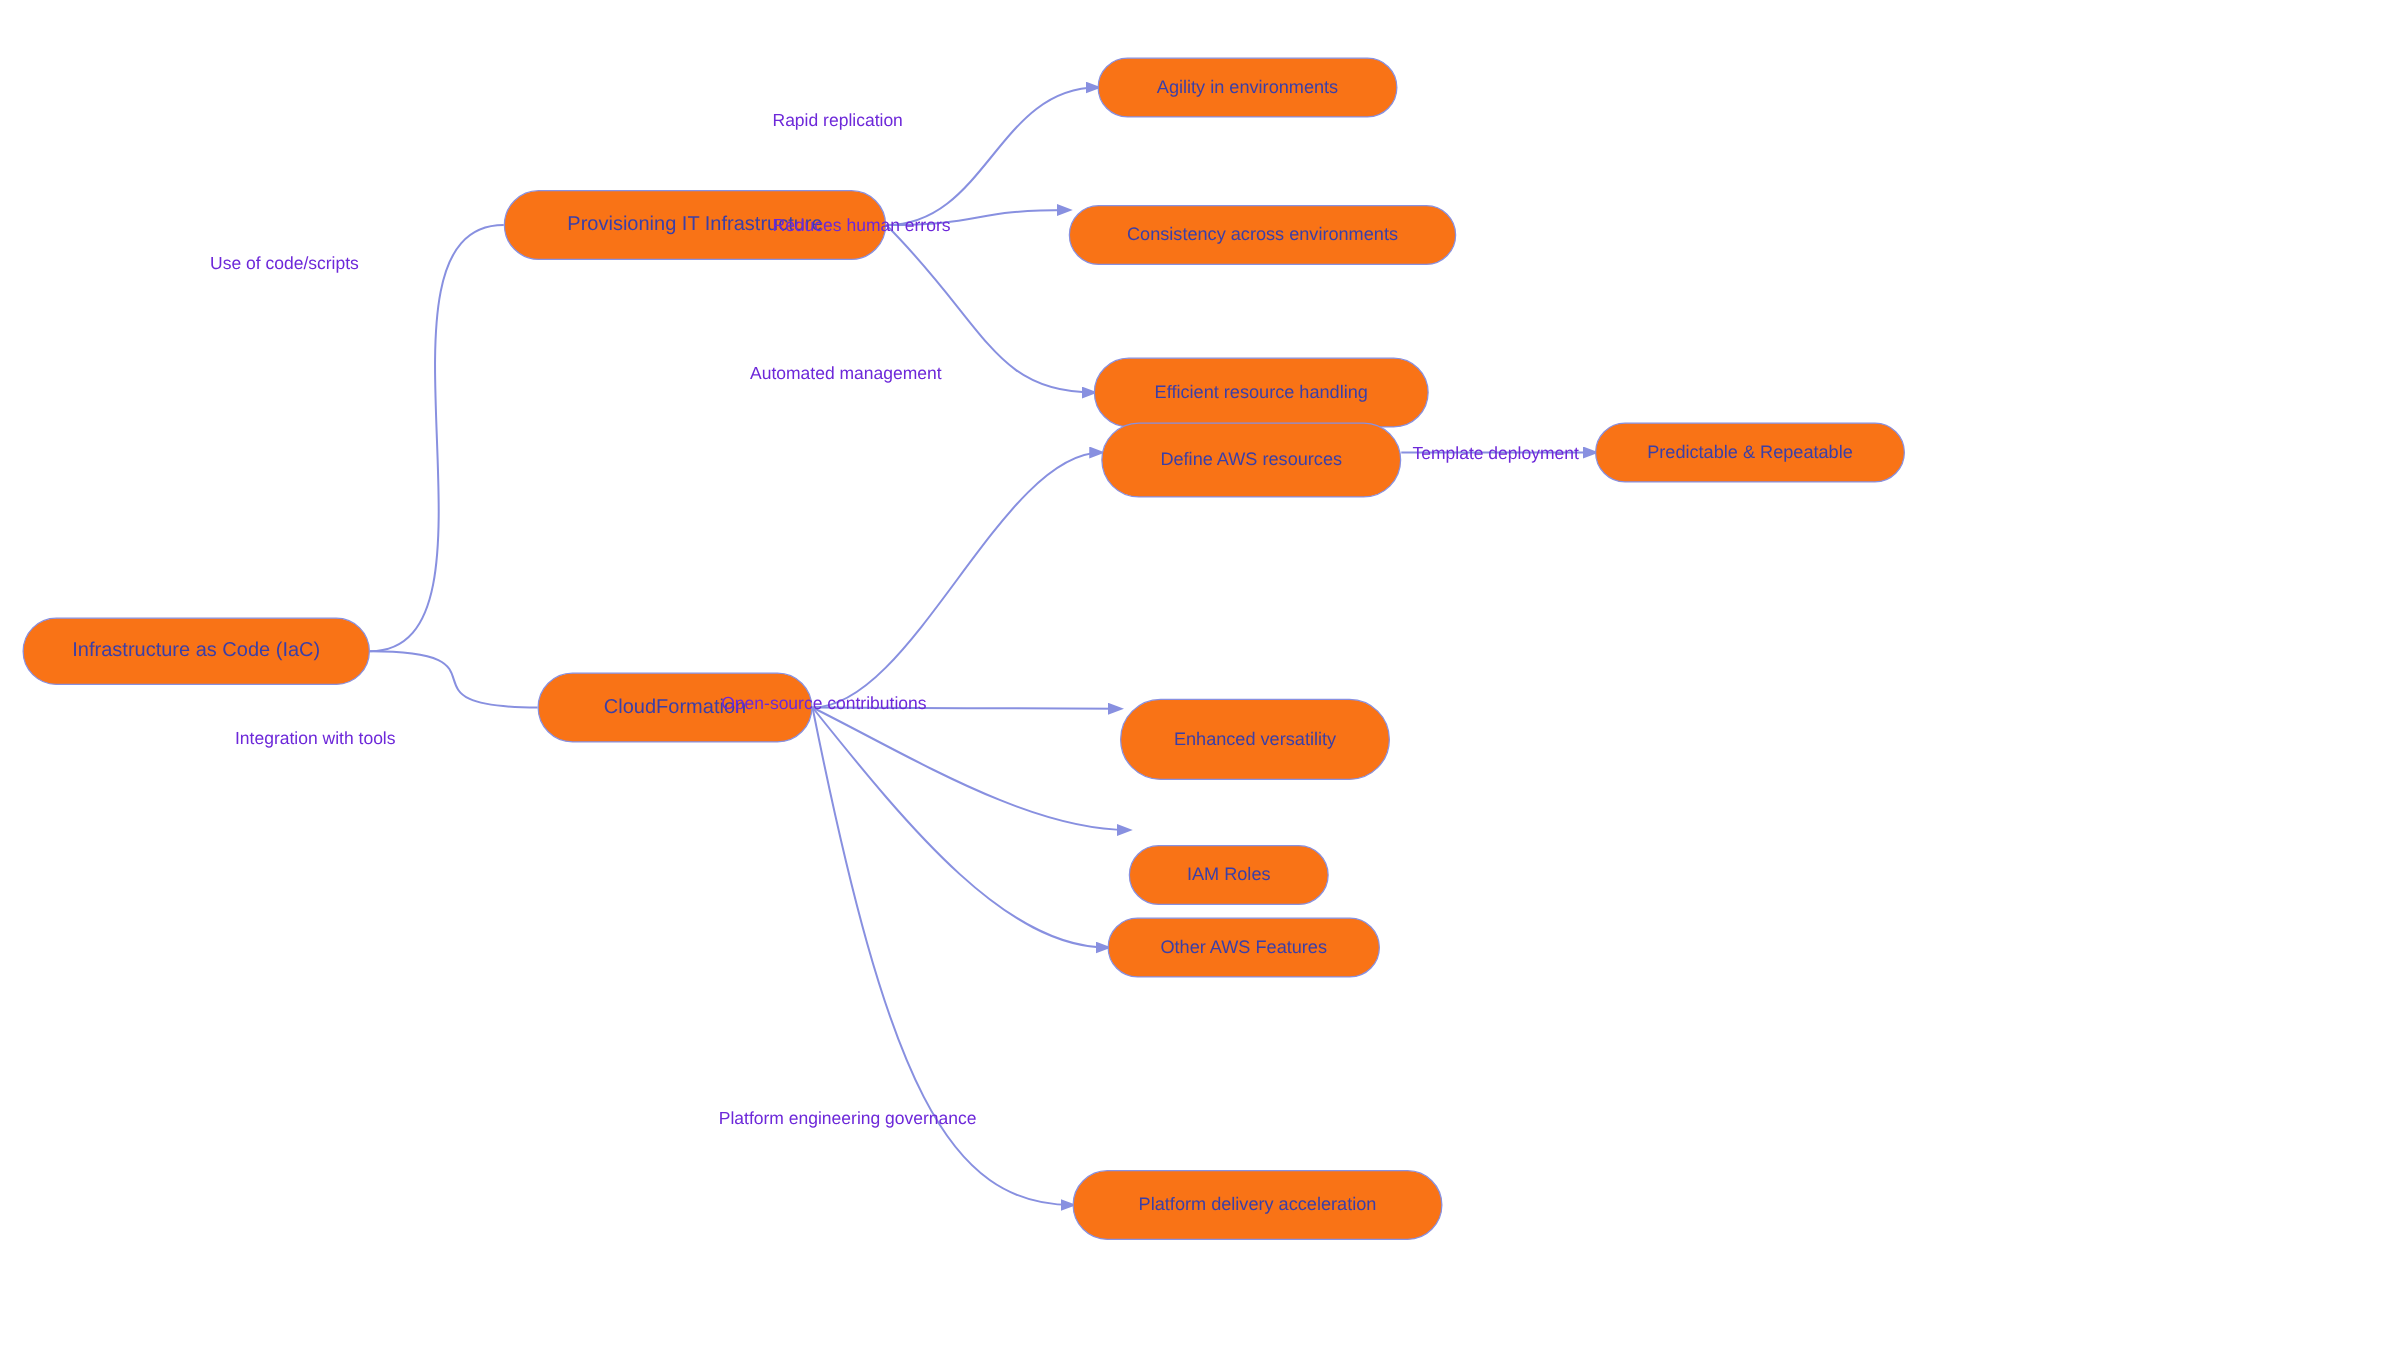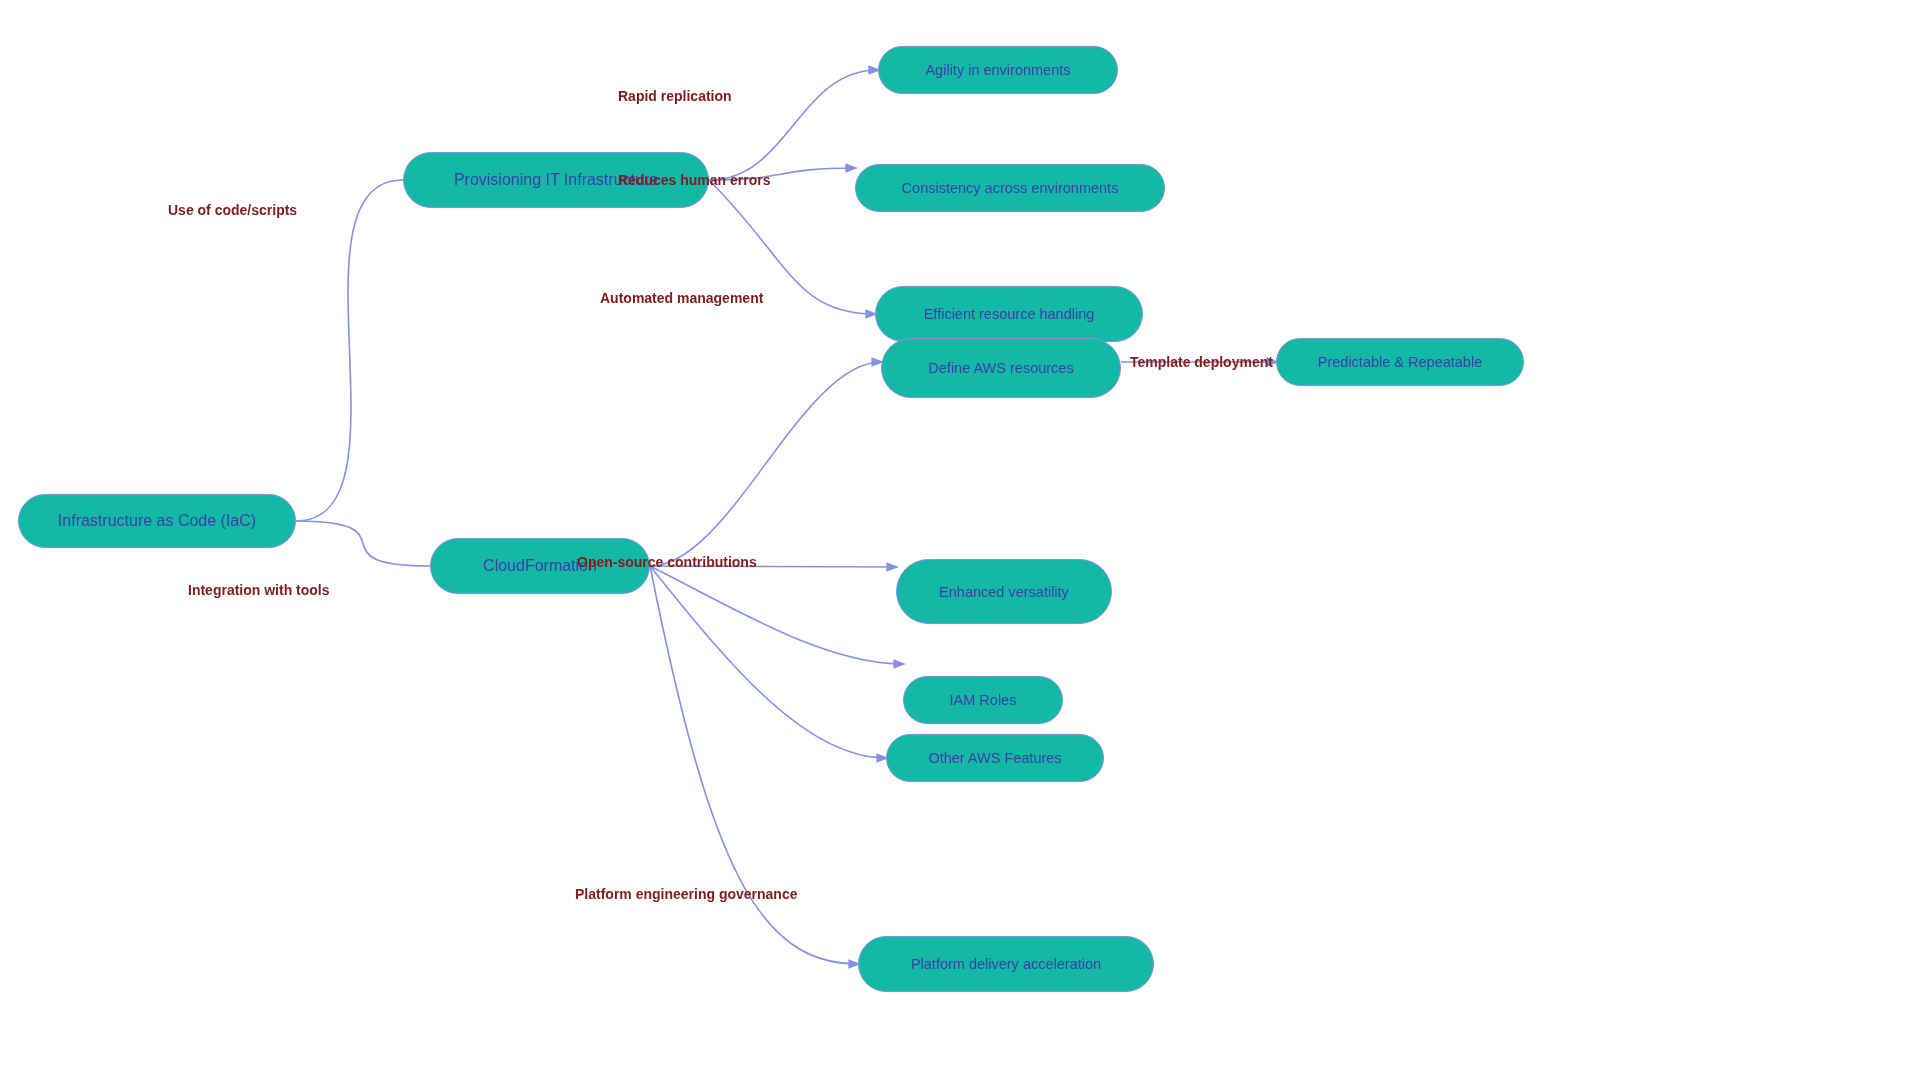--- a/index.html
+++ b/index.html
@@ -13,41 +13,41 @@
     }
     svg {
       position: absolute;
       top: 0; left: 0;
       width: 1920px;
       height: 1080px;
     }
     .node {
       position: absolute;
       border-radius: 999px;
-      background: #14b8a6;
+      background: #f97316;
       border: 1.5px solid #8890e0;
       color: #3a3fa8;
       font-size: 16px;
       font-weight: 500;
       display: flex;
       align-items: center;
       justify-content: center;
       text-align: center;
       padding: 10px 22px;
       white-space: nowrap;
     }
     .node-sm {
       font-size: 14.5px;
       padding: 8px 18px;
     }
     .edge-label {
       position: absolute;
-      color: #7f1d1d;
+      color: #6d28d9;
       font-size: 14px;
-      font-weight: 700;
+      font-weight: 400;
       white-space: nowrap;
     }
   </style>
 </head>
 <body>
 
 <svg id="diagram-svg" xmlns="http://www.w3.org/2000/svg">
   <defs>
     <marker id="arrowhead" markerWidth="8" markerHeight="8" refX="6" refY="3" orient="auto">
       <path d="M0,0 L0,6 L8,3 z" fill="#8890e0"></path>

